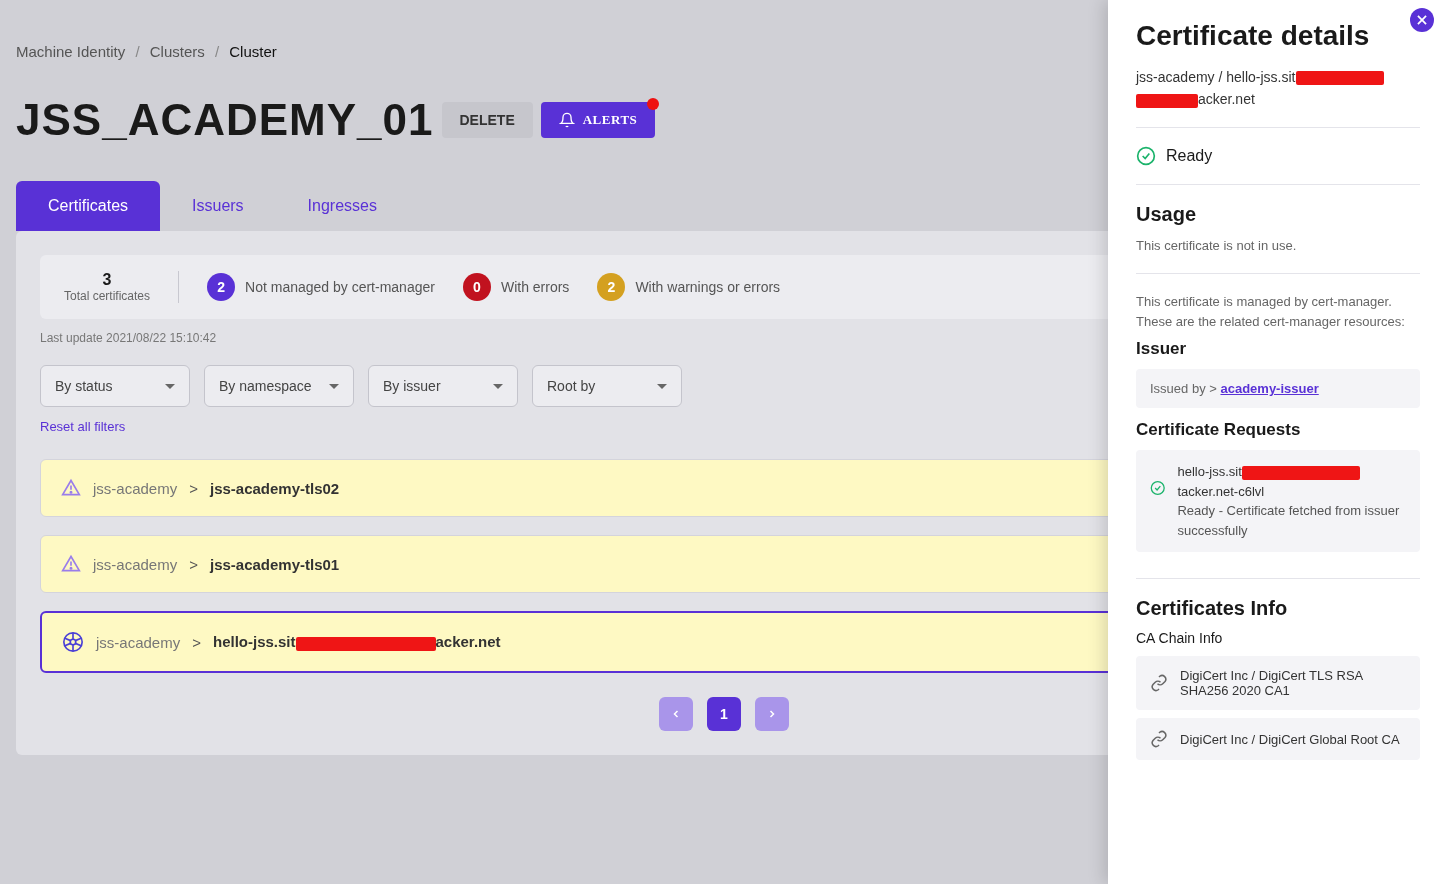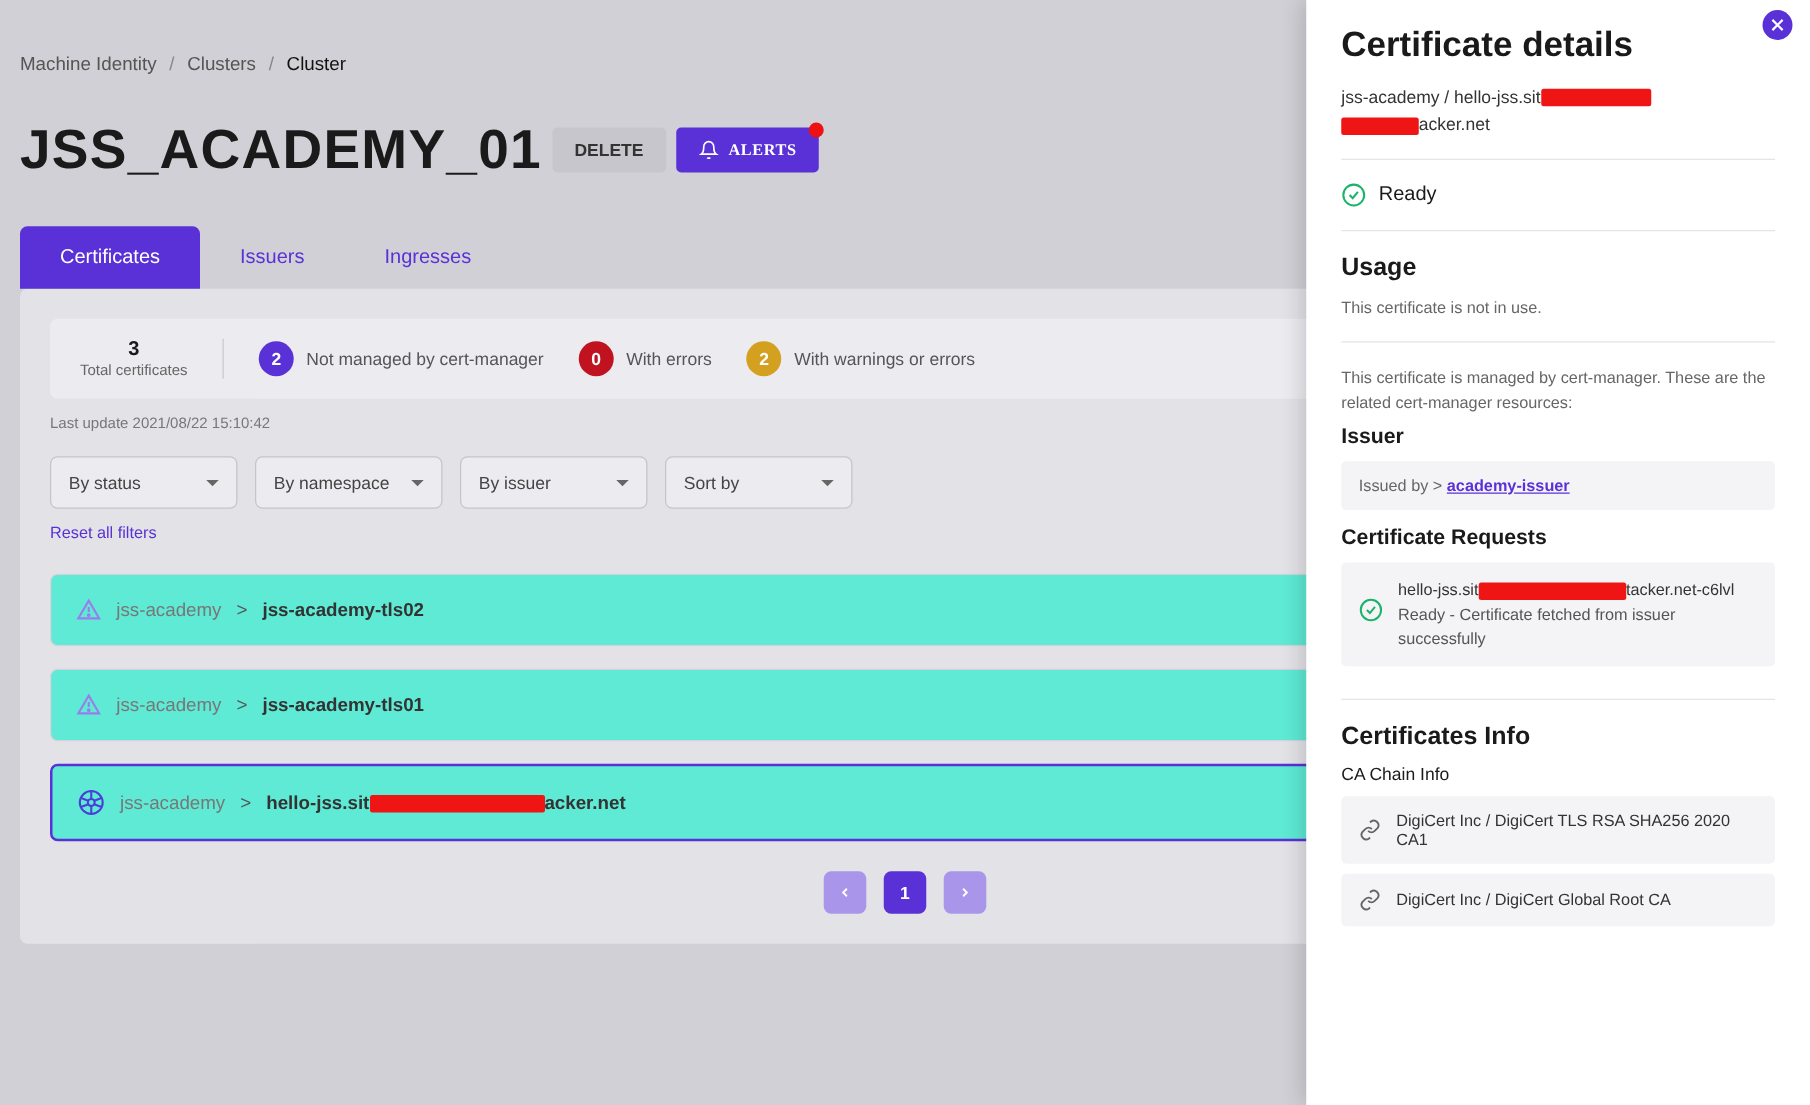--- a/index.html
+++ b/index.html
@@ -41,34 +41,34 @@
     .stat-text { font-size: 14px; color: #555; }
     
     .last-update { font-size: 12px; color: #777; margin-bottom: 20px; }
     
     .filters-row { display: flex; gap: 14px; margin-bottom: 10px; }
     .filter-select { background: #ececf0; border: 1px solid #c4c4cc; border-radius: 6px; padding: 12px 14px; font-size: 14px; color: #444; min-width: 150px; display: flex; justify-content: space-between; align-items: center; cursor: pointer; }
     .caret-down { display:inline-block; width:0; height:0; border-left:5px solid transparent; border-right:5px solid transparent; border-top:5px solid #666; }
     .reset-link { color: #5931d6; font-size: 13px; font-weight: 500; cursor: pointer; }
     
     .cert-list { margin-top: 24px; display: flex; flex-direction: column; gap: 18px; }
-    .cert-row { background: #5eead4; border: 1px solid #d4d4dc; border-radius: 6px; padding: 18px 20px; display: flex; align-items: center; gap: 12px; cursor: pointer; font-size: 15px; color: #555; }
+    .cert-row { background: #fef9c3; border: 1px solid #d4d4dc; border-radius: 6px; padding: 18px 20px; display: flex; align-items: center; gap: 12px; cursor: pointer; font-size: 15px; color: #555; }
     .cert-row.selected { border: 2px solid #5931d6; }
     .cert-row .ns { color: #777; }
     .cert-row .name { font-weight: 700; color: #333; }
     .warn-icon { width: 20px; height: 20px; }
     .wheel-icon { width: 22px; height: 22px; }
     .redact { display:inline-block; background:#ef1515; height:14px; vertical-align:middle; border-radius:2px; }
     
     .pagination { display: flex; justify-content: center; gap: 14px; margin-top: 24px; align-items: center; }
     .page-btn { width: 34px; height: 34px; border-radius: 6px; border: none; display: flex; align-items: center; justify-content: center; cursor: pointer; font-weight: 700; font-size: 14px; }
     .page-btn.nav { background: #a995ea; color: #fff; }
     .page-btn.active { background: #5931d6; color: #fff; }
     
-    .side-panel { position: absolute; top: 0; right: 0; width: 403px; height: 100%; background: #fff; box-shadow: -4px 0 16px rgba(0,0,0,0.15); padding: 20px 28px; overflow-y: auto; }
+    .side-panel { position: absolute; top: 0; right: 0; width: 340px; height: 100%; background: #fff; box-shadow: -4px 0 16px rgba(0,0,0,0.15); padding: 20px 28px; overflow-y: auto; }
     .close-btn { position: absolute; top: 8px; right: 14px; width: 24px; height: 24px; border-radius: 50%; background: #5931d6; color: #fff; border: none; font-size: 16px; cursor: pointer; display:flex; align-items:center; justify-content:center; }
     .panel-title { font-size: 28px; font-weight: 700; margin-bottom: 14px; }
     .panel-path { font-size: 14px; color: #333; line-height: 1.6; margin-bottom: 16px; }
     .panel-section { border-top: 1px solid #e4e4ea; padding: 18px 0; }
     .section-h { font-size: 20px; font-weight: 700; margin-bottom: 10px; }
     .sub-h { font-size: 17px; font-weight: 700; margin-bottom: 10px; margin-top: 8px; }
     .health-row { display: flex; align-items: center; gap: 10px; }
     .check-circle { width: 20px; height: 20px; }
     .section-text { font-size: 13px; color: #666; line-height: 1.5; }
     .issuer-box { background: #f4f4f7; border-radius: 4px; padding: 12px 14px; font-size: 13px; color: #666; margin-bottom: 12px; }
@@ -150,21 +150,21 @@
         </div>
       <div class="filter-select">
           <span>By namespace</span>
           <span class="caret-down"></span>
         </div>
       <div class="filter-select">
           <span>By issuer</span>
           <span class="caret-down"></span>
         </div>
       <div class="filter-select">
-          <span>Sort by</span>
+          <span>Root by</span>
           <span class="caret-down"></span>
         </div>
     </div>
     <span class="reset-link">Reset all filters</span>
     
     <div class="cert-list">
       <div class="cert-row">
         <svg class="warn-icon" viewBox="0 0 24 24" fill="none" stroke="#9a7dea" stroke-width="2">
             <path d="M12 3 L22 20 H2 Z"></path>
             <line x1="12" y1="9" x2="12" y2="14"></line>

